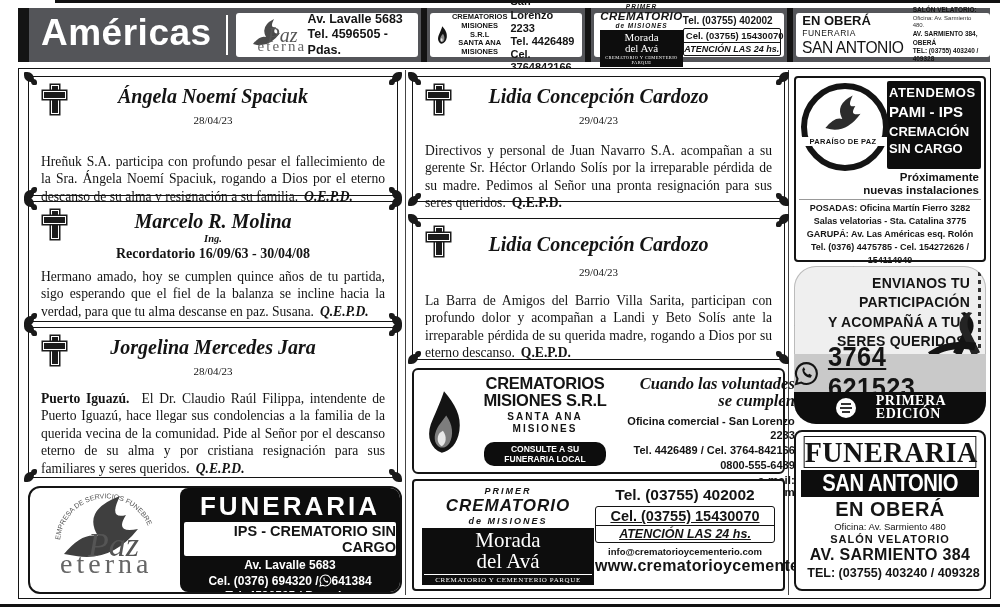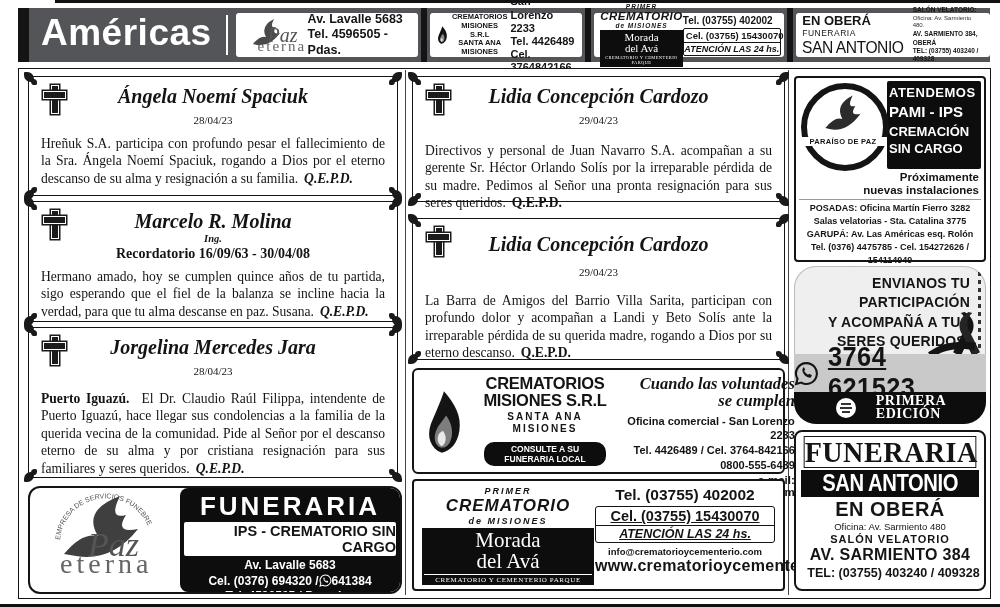--- a/index.html
+++ b/index.html
@@ -57,21 +57,21 @@
   .orn.tr{top:-5px;right:-5px;transform:scaleX(-1);}
   .orn.bl{bottom:-5px;left:-5px;transform:scaleY(-1);}
   .orn.br{bottom:-5px;right:-5px;transform:scale(-1,-1);}
   .cross{position:absolute;top:9px;left:15px;width:21px;height:28px;}
   .cross::before{content:"";position:absolute;left:7.5px;top:0;width:6px;height:27px;background:#1b1b1b;box-shadow:0 0 0 1px #fff,0 0 0 2.5px #1b1b1b;}
   .cross::after{content:"";position:absolute;left:0;top:6px;width:21px;height:6px;background:#1b1b1b;box-shadow:0 0 0 1px #fff,0 0 0 2.5px #1b1b1b;}
   .obit-name{font-family:"Liberation Serif",serif;font-style:italic;font-weight:bold;font-size:20px;text-align:center;margin-top:2px;}
   .obit-sub{font-family:"Liberation Serif",serif;font-style:italic;font-weight:bold;font-size:10.5px;text-align:center;}
   .obit-date{font-family:"Liberation Serif",serif;font-size:11px;text-align:center;margin-top:6px;}
   .obit-date.bold{font-weight:bold;font-size:14px;}
-  .obit-body{font-family:"Liberation Serif",serif;font-size:13.6px;line-height:1.28;text-align:justify;margin-top:9px;}
+  .obit-body{font-family:"Liberation Serif",serif;font-size:13.6px;line-height:1.28;text-align:justify;margin-top:27px;}
   .obit-body .lead{font-weight:bold;margin-right:12px;}
   .qepd{font-family:"Liberation Serif",serif;font-weight:bold;font-style:italic;margin-left:6px;}
   .qepd.upright{font-style:normal;}
 
   
   .pazad{position:absolute;left:28px;top:486px;width:370px;height:104px;border:2.5px solid #141414;border-radius:12px;display:flex;overflow:hidden;background:#fff;}
   .pazad-left{width:150px;position:relative;flex:0 0 auto;}
   .pazad-script{position:absolute;left:58px;top:38px;font-family:"Liberation Serif",serif;font-style:italic;font-size:34px;color:#555;}
   .pazad-word{position:absolute;left:30px;top:60px;font-family:"Liberation Serif",serif;font-size:28px;letter-spacing:4px;color:#666;}
   .pazad-right{flex:1;background:#0d0d0d;color:#fff;border-radius:8px 0 0 8px;display:flex;flex-direction:column;align-items:center;padding:3px 4px;box-sizing:border-box;}

